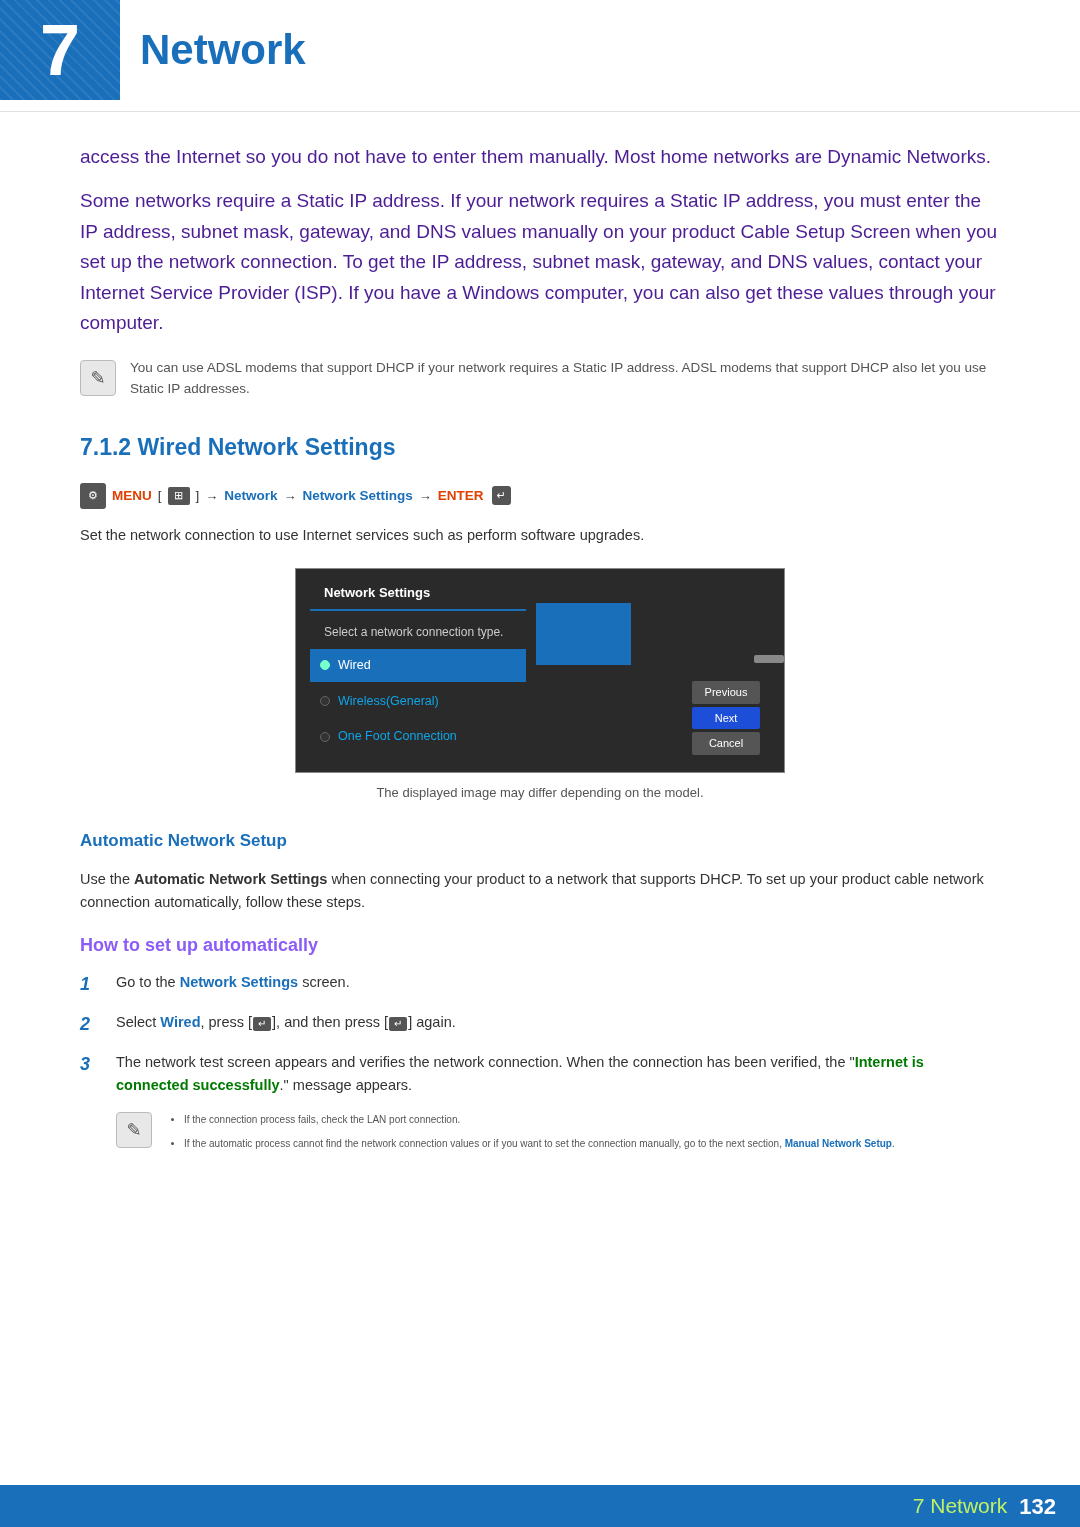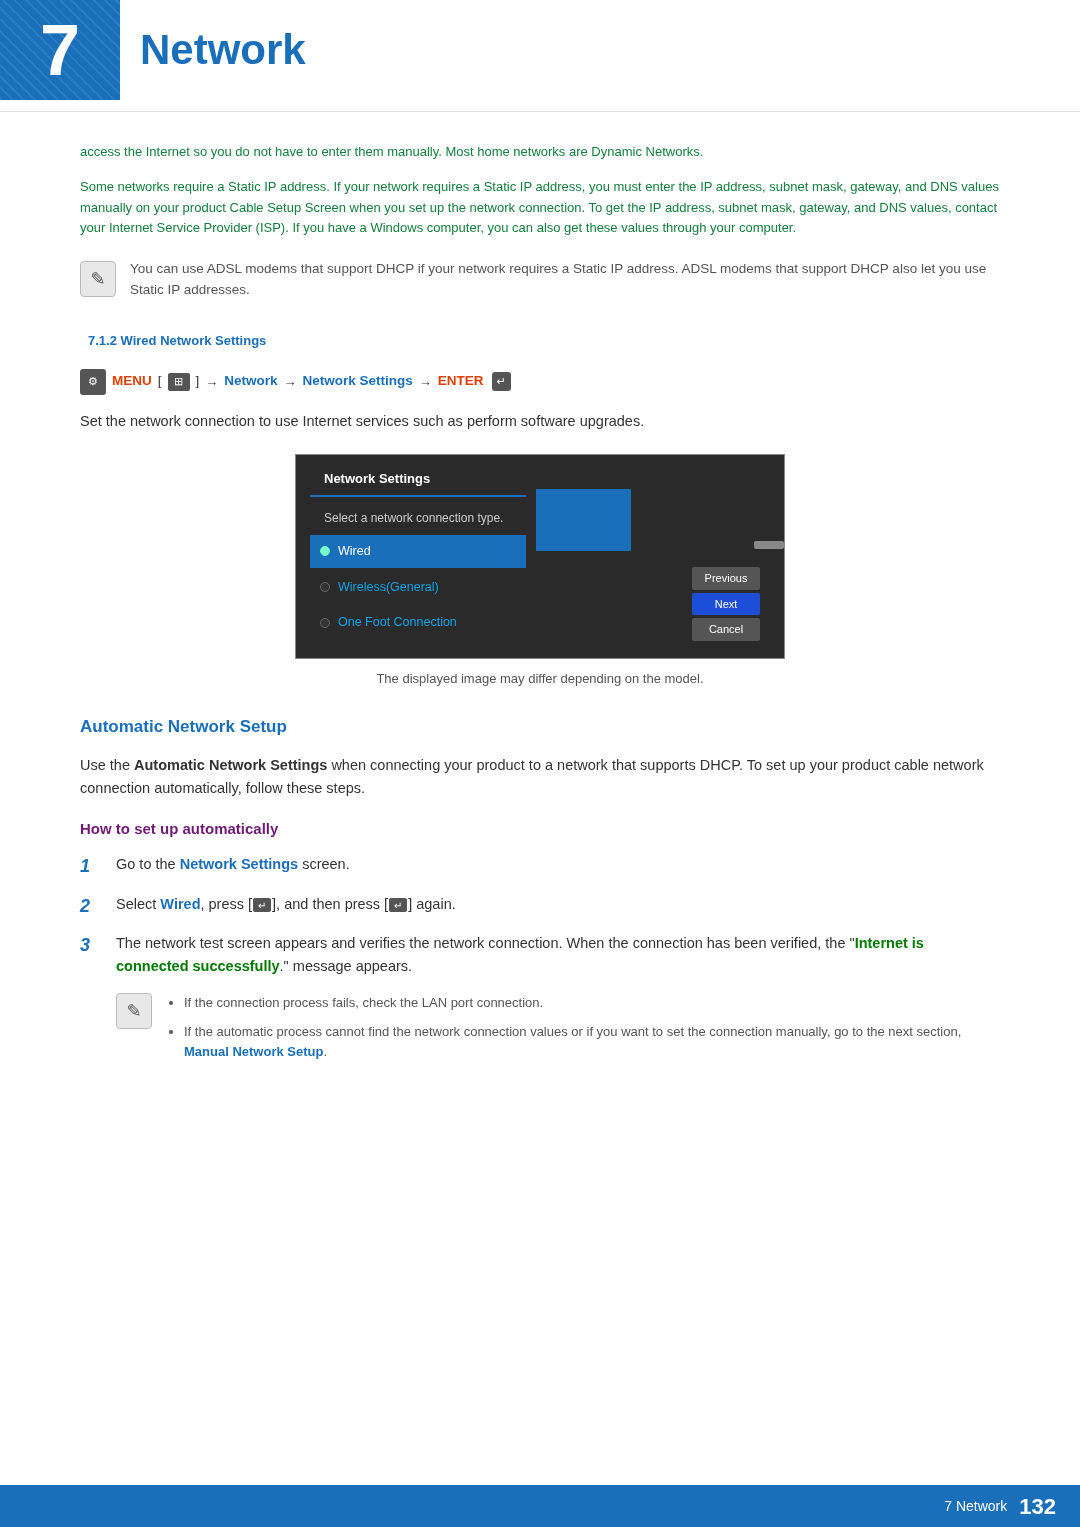--- a/index.html
+++ b/index.html
@@ -59,22 +59,22 @@
       padding: 18px 0 0 140px;
     }
 
     
     .content {
       padding: 0 80px;
     }
 
     
     .body-text {
-      font-size: 13px;
-      color: #15803d;
+      font-size: 19px;
+      color: #4c1d95;
       margin-bottom: 14px;
       line-height: 1.6;
     }
 
     
     .note-box {
       display: flex;
       align-items: flex-start;
       margin: 20px 0 30px 0;
       gap: 14px;
@@ -94,24 +94,24 @@
       color: #555;
     }
     .note-text {
       font-size: 13.5px;
       color: #555;
       line-height: 1.55;
     }
 
     
     .section-heading {
-      font-size: 13px;
+      font-size: 23px;
       font-weight: bold;
       color: #1a6fba;
-      margin: 30px 0 18px 8px;
+      margin: 30px 0 18px 0;
     }
 
     
     .menu-line {
       display: flex;
       align-items: center;
       gap: 6px;
       font-size: 13.5px;
       margin-bottom: 16px;
       color: #333;
@@ -284,23 +284,23 @@
     }
 
     .auto-setup-desc {
       font-size: 14.5px;
       color: #333;
       margin-bottom: 14px;
       line-height: 1.6;
     }
 
     .how-to-heading {
-      font-size: 15px;
-      font-weight: bold;
-      color: #701a75;
+      font-size: 18px;
+      font-weight: bold;
+      color: #8b5cf6;
       margin: 18px 0 12px 0;
     }
 
     
     .numbered-list {
       list-style: none;
       padding: 0;
       margin: 0 0 16px 0;
     }
     .numbered-list li {
@@ -350,43 +350,43 @@
       flex-shrink: 0;
       font-size: 18px;
       color: #555;
     }
     .bullet-list {
       list-style: disc;
       padding-left: 18px;
       margin: 0;
     }
     .bullet-list li {
-      font-size: 13px;
+      font-size: 10px;
       color: #555;
       margin-bottom: 8px;
       line-height: 1.55;
     }
 
     
     .page-footer {
       position: absolute;
       bottom: 0;
       left: 0;
       right: 0;
       height: 42px;
       background: #1a6fba;
       display: flex;
       align-items: center;
       justify-content: flex-end;
       padding: 0 24px;
       gap: 12px;
     }
     .footer-text {
-      color: #ffffff;
-      font-size: 14px;
+      color: #bef264;
+      font-size: 21px;
     }
     .footer-page-num {
       color: #fff;
       font-size: 22px;
       font-weight: bold;
     }
   </style>
 </head>
 <body>
 

